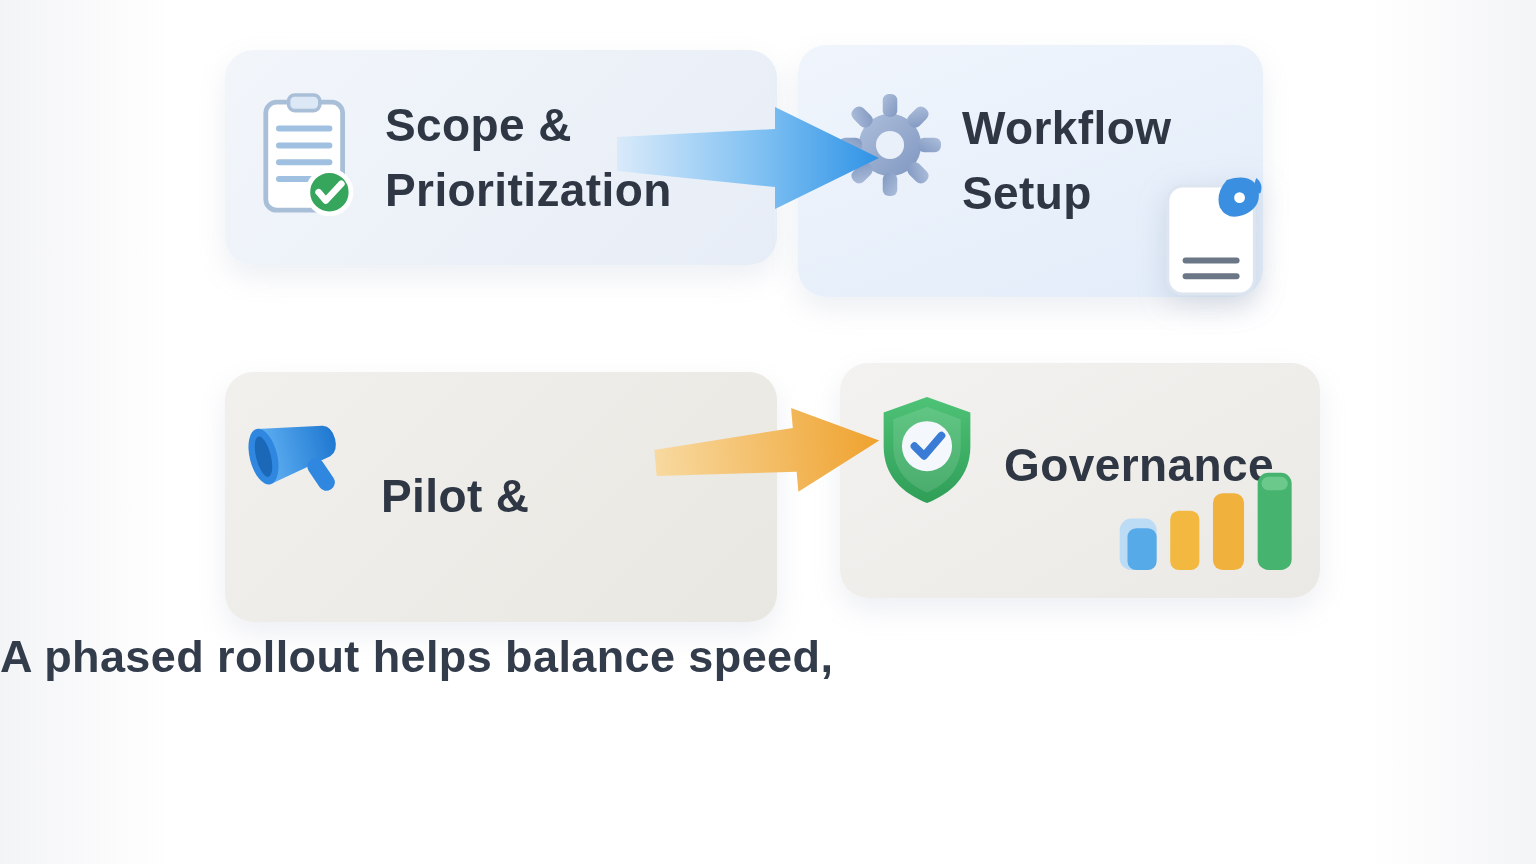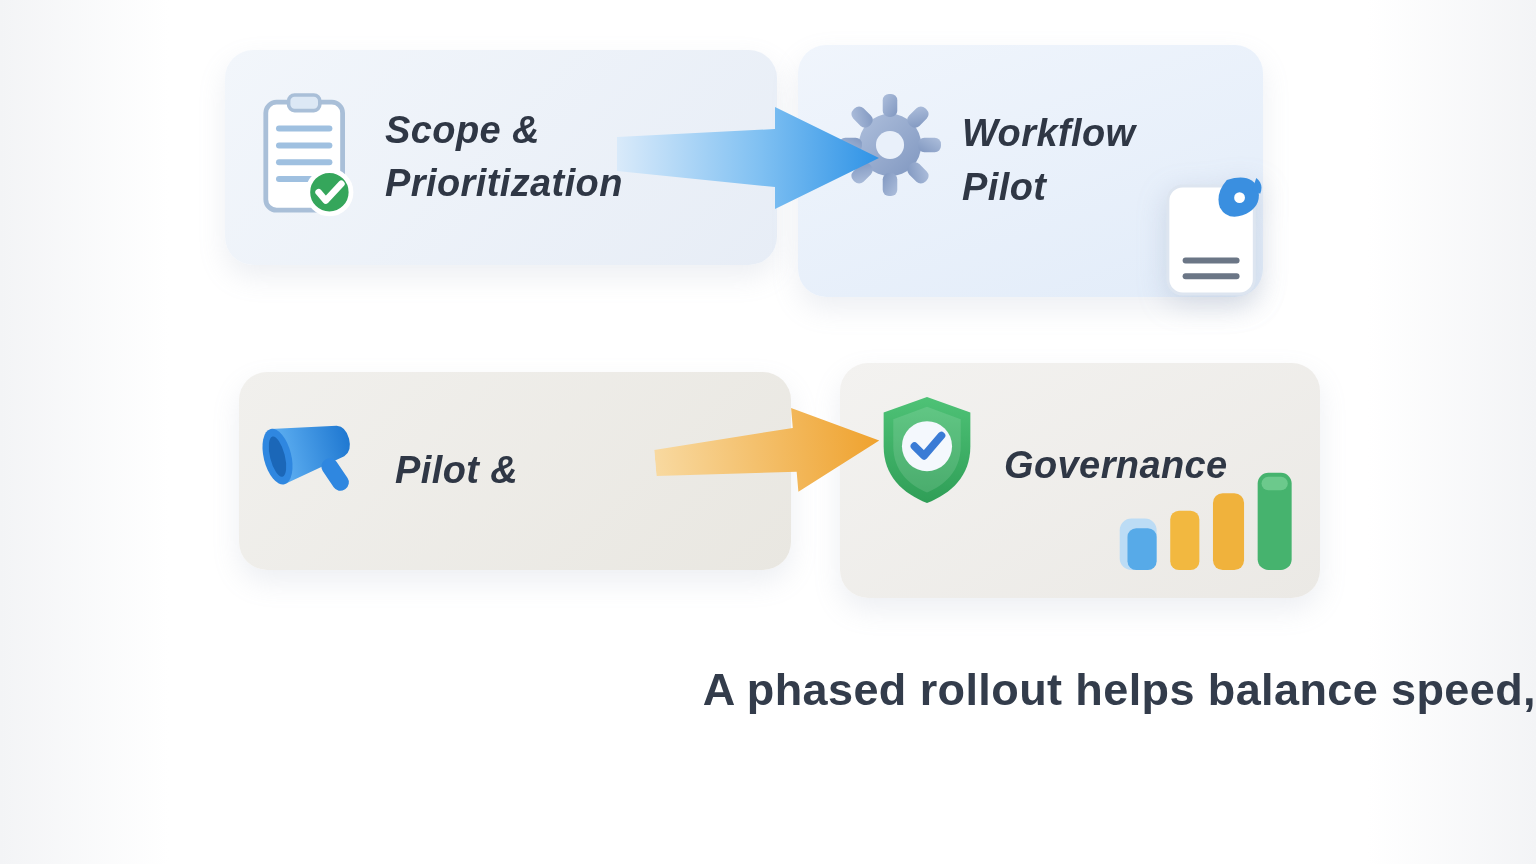--- a/index.html
+++ b/index.html
@@ -11,55 +11,55 @@
     background:linear-gradient(90deg,#f3f4f6 0%,#ffffff 11%,#ffffff 89%,#f3f4f6 100%);
     overflow:hidden;
   }
 
   .card {
     position:absolute; border-radius:28px;
     box-shadow:0 12px 28px rgba(140,155,180,0.16);
   }
   .card .label {
     position:absolute; left:0; top:50%; transform:translateY(-50%);
-    font-size:38px; font-weight:700; color:#2f3745;
-    line-height:1.42; letter-spacing:0.4px; white-space:nowrap;font-style:italic;
+    font-size:46px; font-weight:700; color:#2f3745;
+    line-height:1.42; letter-spacing:0.4px; white-space:nowrap;
   }
   .card .icon { position:absolute; }
 
   .card1 { left:225px; top:50px; width:552px; height:215px;
            background:linear-gradient(135deg,#f2f6fb 0%,#e7edf6 100%); }
   .card1 .icon  { left:36px; top:42px; }
   .card1 .label { padding-left:160px; }
 
   .card2 { left:798px; top:45px; width:465px; height:252px;
            background:linear-gradient(160deg,#f0f5fc 0%,#e2ecf9 100%); }
   .card2 .icon  { left:40px; top:48px; }
   .card2 .label { padding-left:164px; top:46%; }
 
-  .card3 { left:239px; top:372px; width:552px; height:198px;
+  .card3 { left:225px; top:372px; width:552px; height:250px;
            background:linear-gradient(135deg,#f1f0ed 0%,#e9e7e1 100%); }
   .card3 .icon  { left:14px; top:18px; }
   .card3 .label { padding-left:156px; }
 
   .card4 { left:840px; top:363px; width:480px; height:235px;
            background:linear-gradient(150deg,#f3f2f0 0%,#ebe9e5 100%); }
   .card4 .icon  { left:34px; top:30px; }
   .card4 .label { padding-left:164px; top:44%; }
 
   .arrow { position:absolute; z-index:5; }
   .arrow-blue   { left:617px; top:103px; }
   .arrow-orange { left:655px; top:402px; transform:rotate(-5deg); }
 
   .float-icon { position:absolute; z-index:6; }
   .doc-pen   { left:1162px; top:170px; filter:drop-shadow(0 8px 14px rgba(120,140,170,0.25)); }
   .bar-chart { left:1118px; top:468px; }
 
   .caption {
-    position:absolute; left:0; right:0; top:657px; text-align:right;
+    position:absolute; left:0; right:0; top:624px; text-align:left;
     font-size:45px; font-weight:700; color:#333c4b; letter-spacing:0.4px;
   }
   .caption div { line-height:66px; }
 </style>
 </head>
 <body>
 
 <div class="canvas">
 
   <div class="card card1">
@@ -99,21 +99,21 @@
           <rect x="43" y="1" width="14" height="22" rx="6" transform="rotate(180 50 50)"></rect>
           <rect x="43" y="1" width="14" height="22" rx="6" transform="rotate(225 50 50)"></rect>
           <rect x="43" y="1" width="14" height="22" rx="6" transform="rotate(270 50 50)"></rect>
           <rect x="43" y="1" width="14" height="22" rx="6" transform="rotate(315 50 50)"></rect>
         </g>
         <circle cx="50" cy="50" r="13.5" fill="#e9f0fa"></circle>
       </svg>
     </span>
     <div class="label">
       <div>Workflow</div>
-      <div>Pilot</div>
+      <div>Setup</div>
     </div>
   </div>
 
   <div class="card card3">
     <span class="icon">
       <svg width="128" height="118" viewBox="0 0 130 120">
         <defs>
           <linearGradient id="megGrad" x1="0" y1="0" x2="1" y2="0">
             <stop offset="0" stop-color="#5fb0f2"></stop>
               <stop offset="1" stop-color="#1f78d1"></stop>

